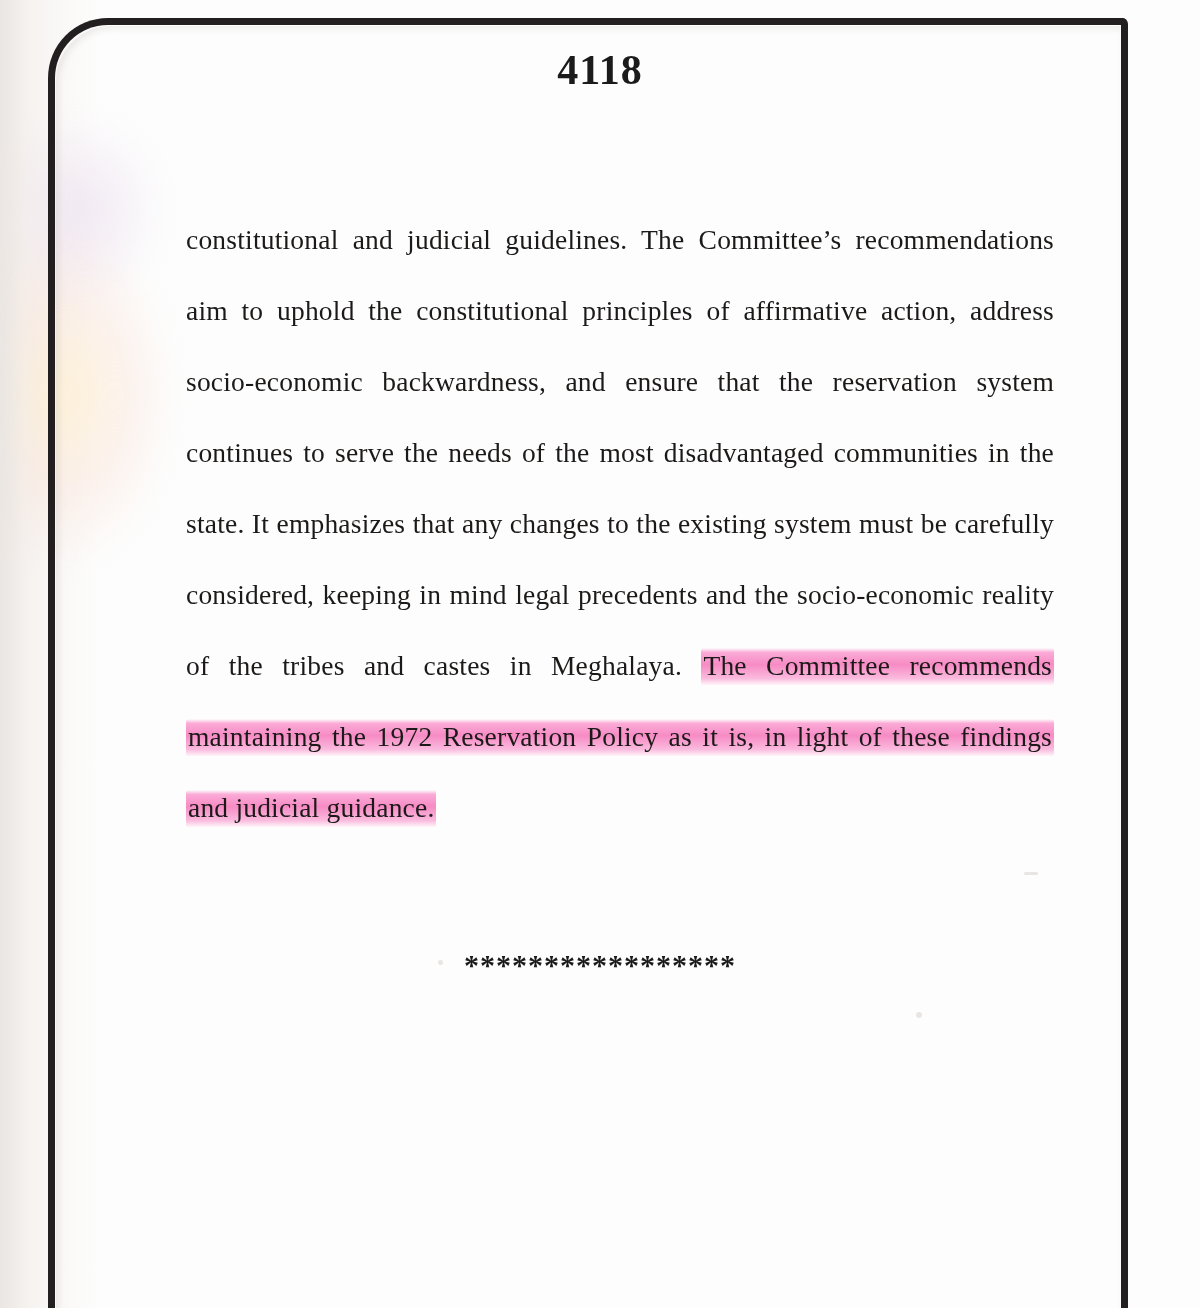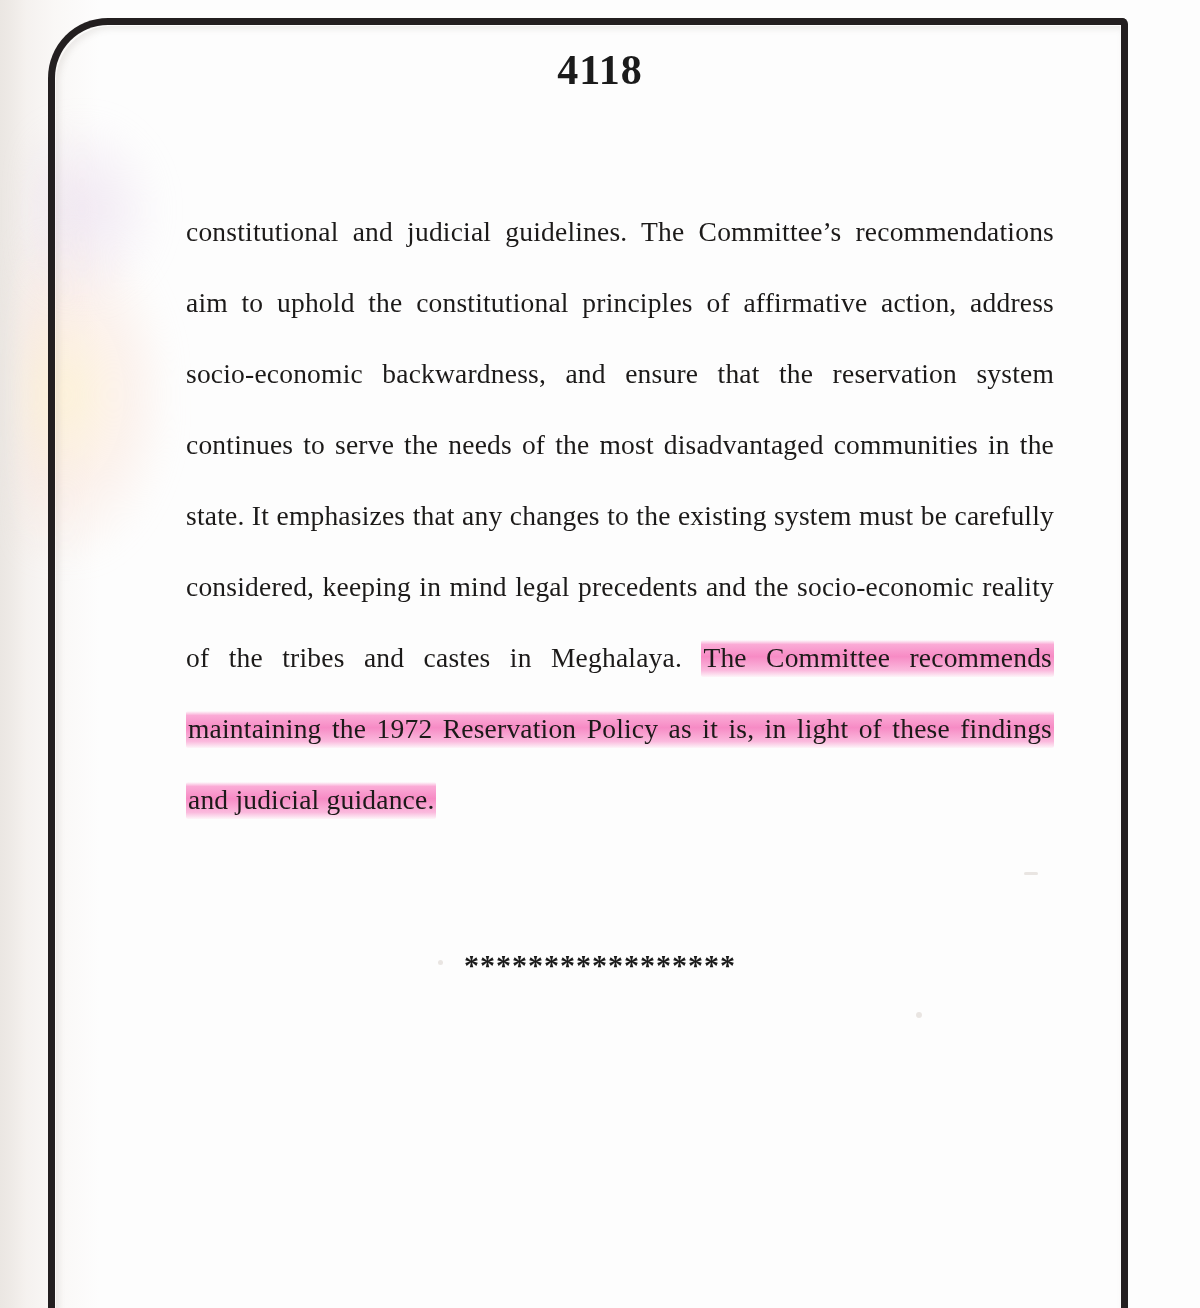--- a/index.html
+++ b/index.html
@@ -104,21 +104,21 @@
     font-family: "Liberation Serif", serif;
     font-weight: bold;
     font-size: 42px;
     letter-spacing: 1px;
     color: #1b1b1b;
   }
 
   .body-text {
     position: absolute;
     left: 186px;
-    top: 196px;
+    top: 204px;
     width: 868px;
     font-size: 27.5px;
     line-height: 71px;
     text-align: justify;
     color: #1c1a19;
     font-family: "Liberation Serif", serif;
     letter-spacing: 0.2px;
   }
 
   

